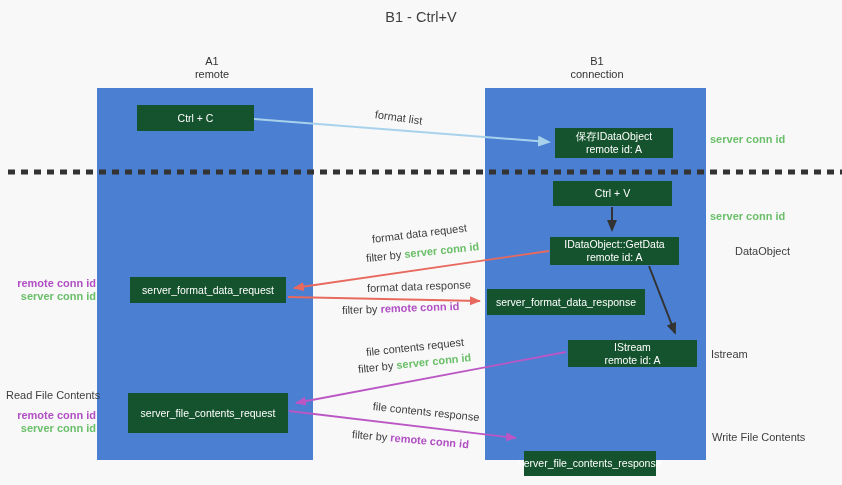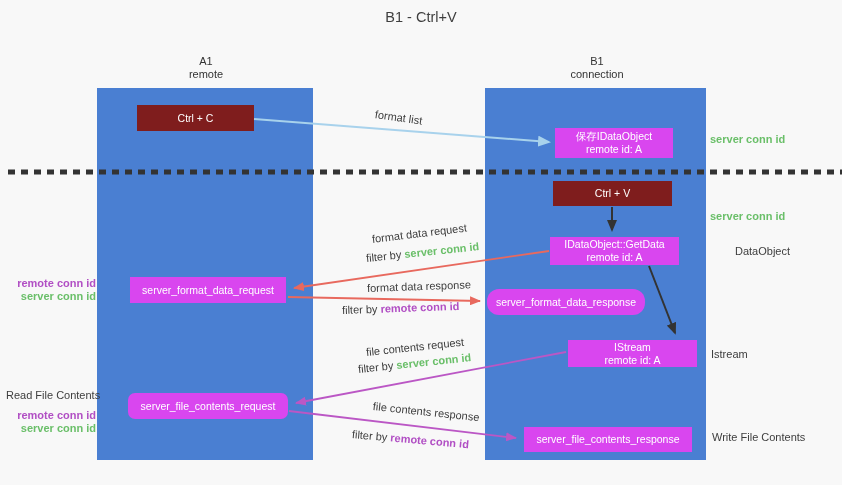--- a/index.html
+++ b/index.html
@@ -3,26 +3,26 @@
 <meta charset="utf-8">
 <style>
   html,body{margin:0;padding:0;}
   body{font-family:"Liberation Sans", sans-serif; background:#f8f8f8;}
   #stage{position:relative; width:842px; height:485px; background:#f8f8f8; overflow:hidden;}
   .title{position:absolute; left:0; right:0; top:8px; text-align:center; font-size:14.5px; color:#3f3f3f; line-height:19px;}
   .lane{position:absolute; background:#4a7fd2; top:88px; height:372px;}
   .lane-a{left:97px; width:216px;}
   .lane-b{left:485px; width:221px;}
   .lane-header{position:absolute; top:55px; width:120px; text-align:center; font-size:11px; line-height:13px; color:#333;}
-  .hdr-a{left:146px;}
+  .hdr-a{left:152px;}
   .hdr-b{left:537px;}
   .box{position:absolute; display:flex; flex-direction:column; align-items:center; justify-content:center;
        color:#fff; font-size:10.5px; line-height:13px; text-align:center; z-index:4; white-space:nowrap;}
-  .green-box{background:#7f1d1d;}
-  .orange-box{background:#d946ef;}
+  .green-box{background:#14532d;}
+  .orange-box{background:#14532d;}
   .elabel{position:absolute; font-size:11px; color:#3d3d3d; white-space:nowrap; z-index:6; transform-origin:left center;}
   .side{position:absolute; font-size:11px; color:#3d3d3d; white-space:nowrap; z-index:6;}
   .tgreen{color:#6abf69; font-weight:bold;}
   .tpurple{color:#b14fc4; font-weight:bold;}
   .conn-block{line-height:13px; text-align:right; font-weight:bold; font-size:11px;}
   svg.overlay{position:absolute; left:0; top:0; z-index:8; pointer-events:none;}
 </style>
 </head>
 <body>
 
@@ -59,34 +59,34 @@
 
   <div class="box orange-box" style="left:550px; top:237px; width:129px; height:28px;">
     <div>IDataObject::GetData</div>
     <div>remote id: A</div>
   </div>
 
   <div class="box orange-box" style="left:130px; top:277px; width:156px; height:26px;">
     <div>server_format_data_request</div>
   </div>
 
-  <div class="box orange-box" style="left:487px; top:289px; width:158px; height:26px;border-radius:12px;">
+  <div class="box orange-box" style="left:487px; top:289px; width:158px; height:26px;">
     <div>server_format_data_response</div>
   </div>
 
   <div class="box orange-box" style="left:568px; top:340px; width:129px; height:27px;">
     <div>IStream</div>
     <div>remote id: A</div>
   </div>
 
-  <div class="box orange-box" style="left:128px; top:393px; width:160px; height:26px;border-radius:7px;">
+  <div class="box orange-box" style="left:128px; top:393px; width:160px; height:40px;">
     <div>server_file_contents_request</div>
   </div>
 
-  <div class="box orange-box" style="left:524px; top:427px; width:168px; height:25px;text-align:center;">
+  <div class="box orange-box" style="left:524px; top:451px; width:132px; height:25px;text-align:center;">
     <div>server_file_contents_response</div>
   </div>
 
   <div class="elabel" style="left:375px; top:108px; transform:rotate(8deg);">format list</div>
 
   <div class="elabel" style="left:372px; top:233px; transform:rotate(-7deg);">format data request</div>
   <div class="elabel" style="left:366px; top:252px; transform:rotate(-6deg);">
     <span>filter by</span>
     <span class="tgreen">server conn id</span>
   </div>

